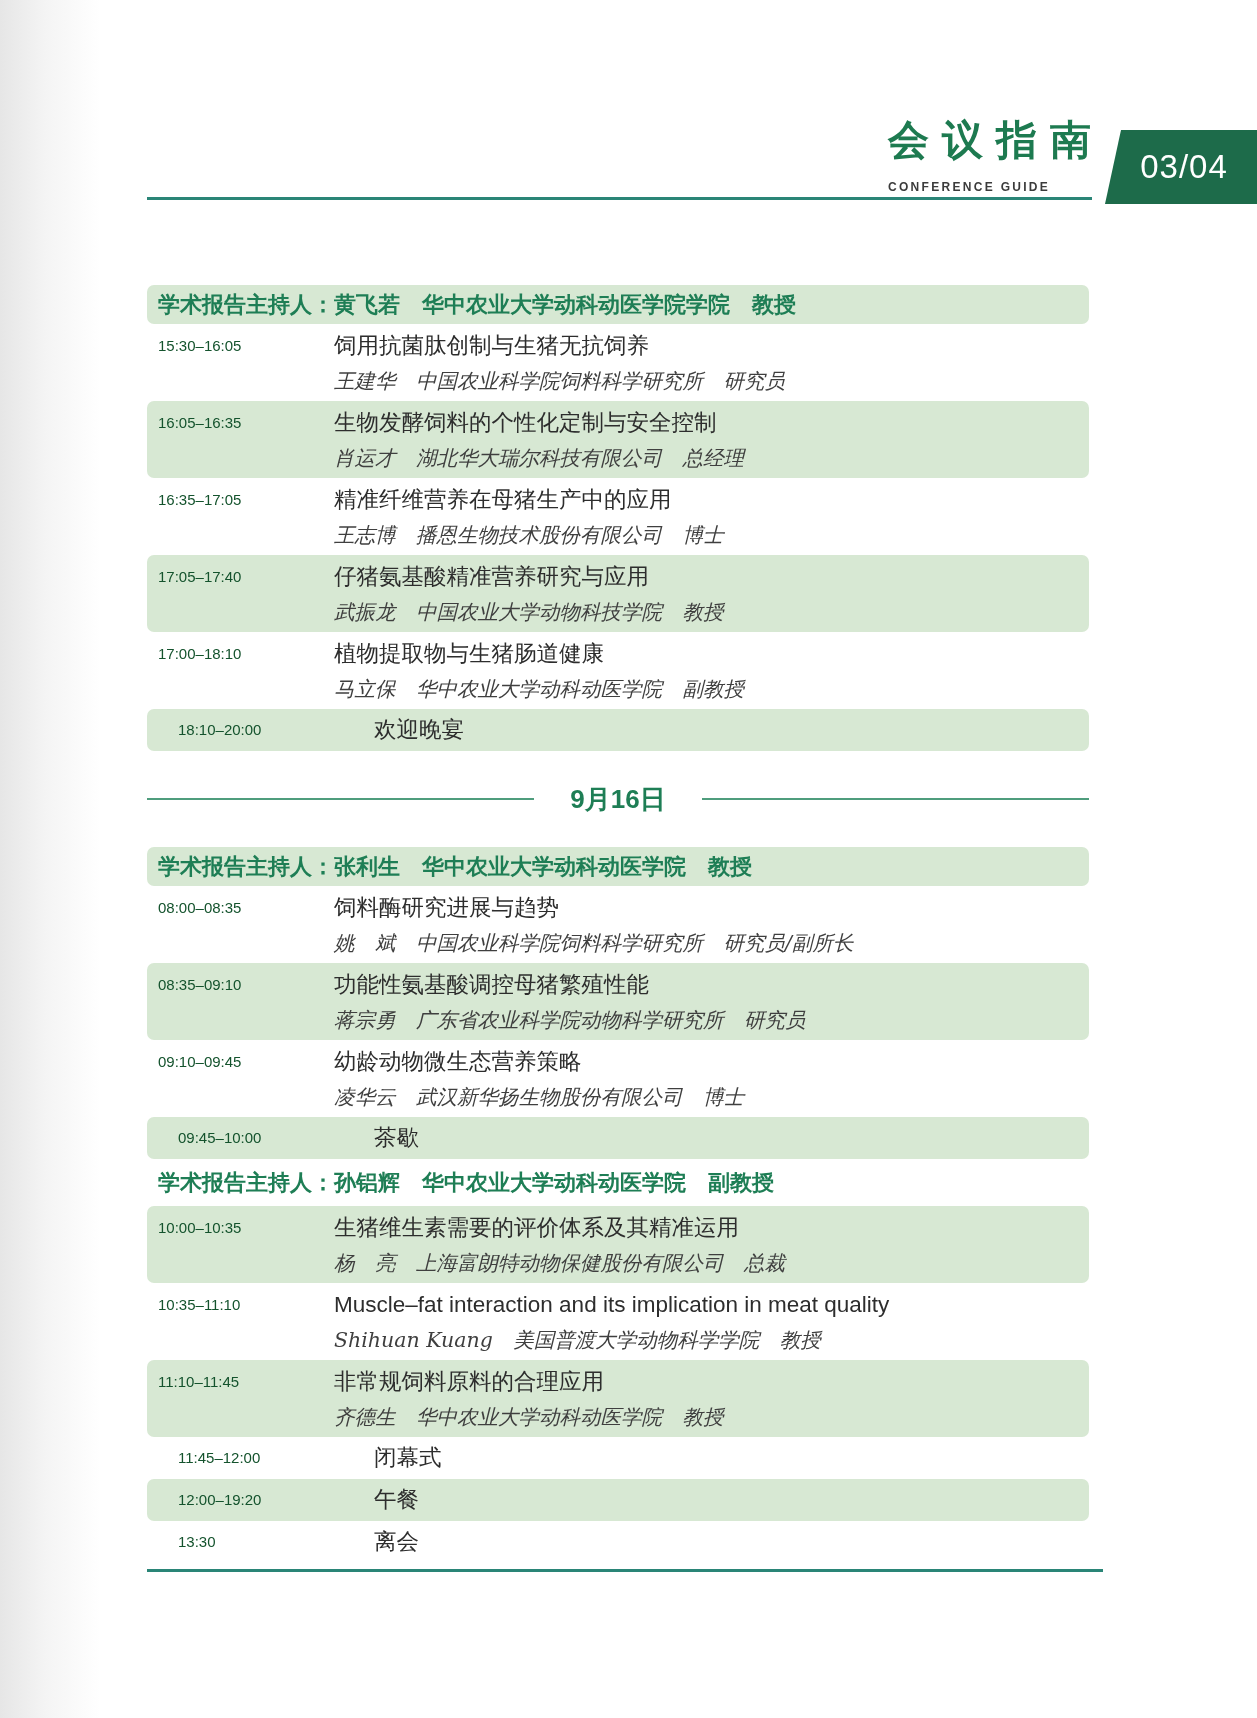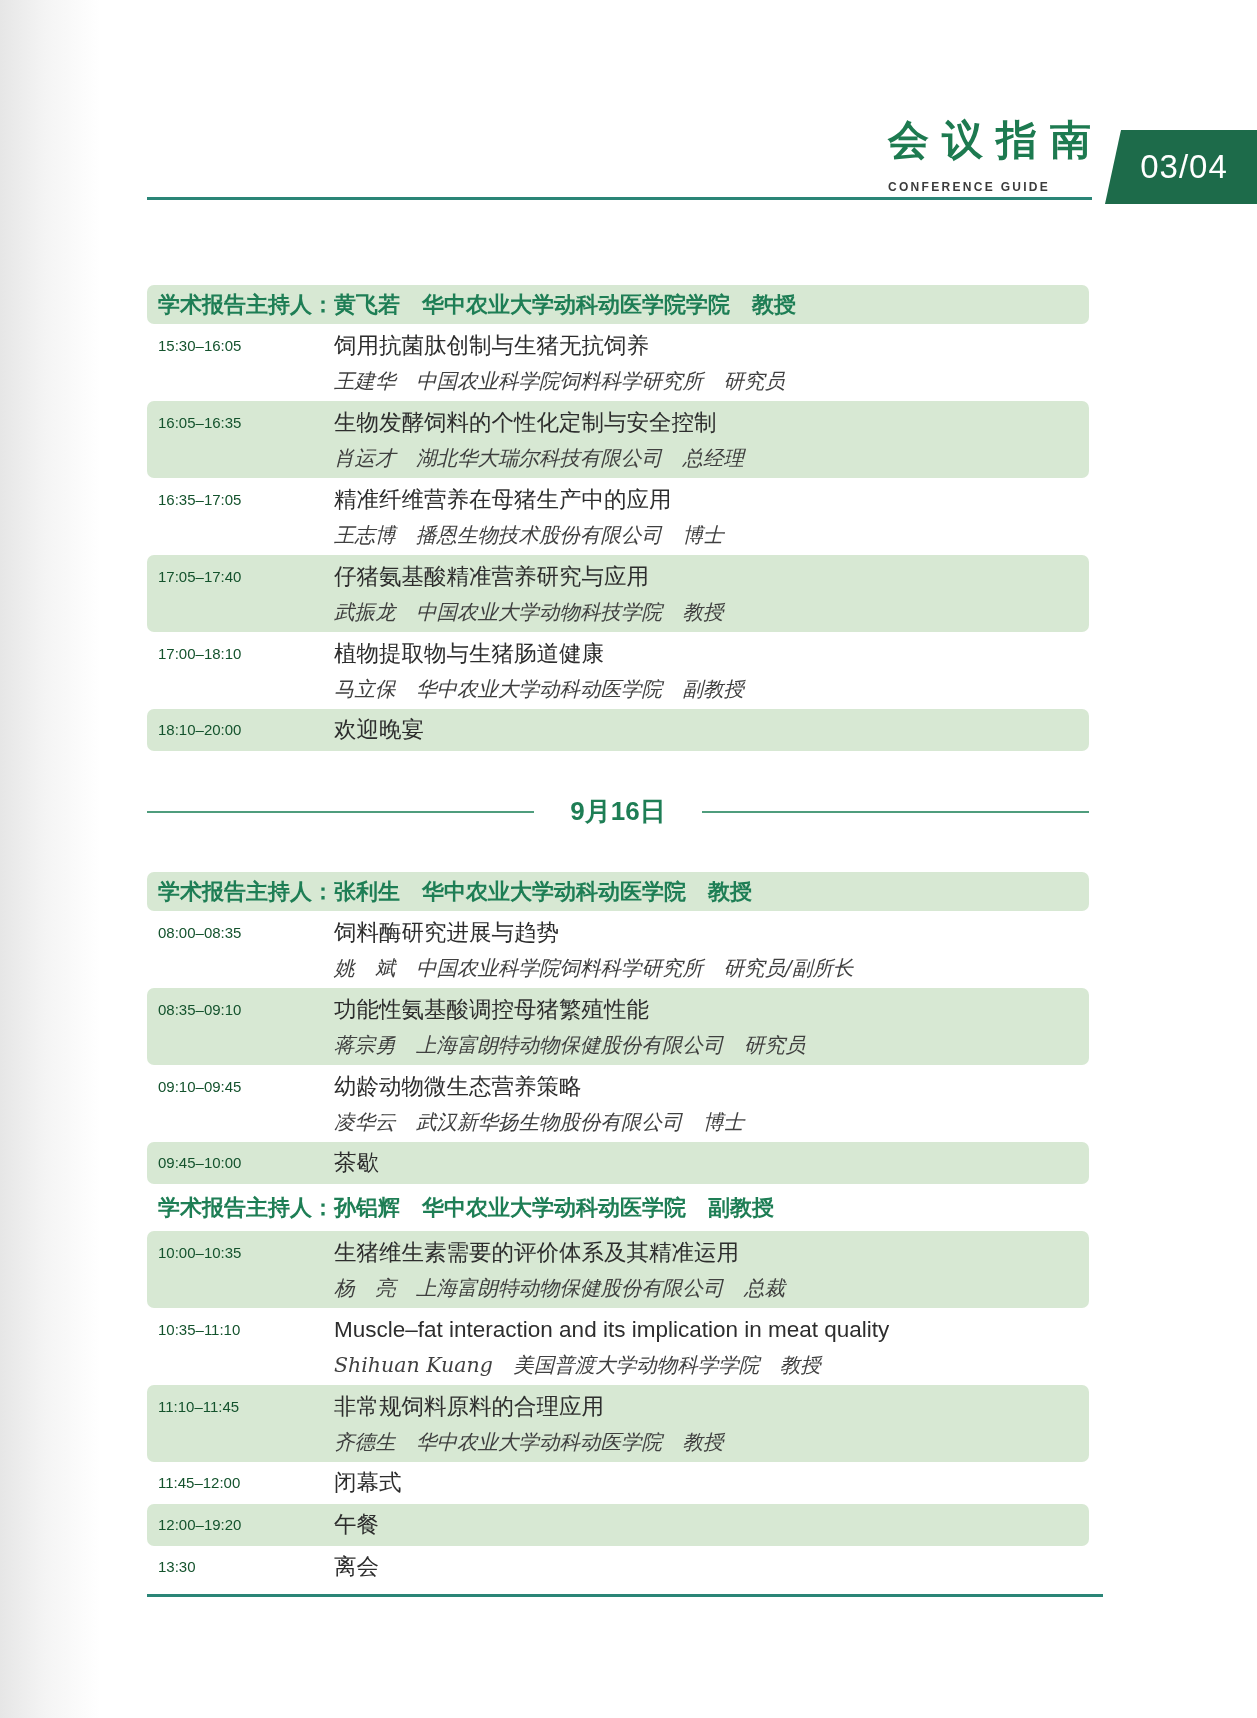--- a/index.html
+++ b/index.html
@@ -64,24 +64,24 @@
   .content{flex:1;}
   .title{
     font-size:22.5px;color:#2d2d2d;line-height:32px;white-space:nowrap;
   }
   .speaker{
     font-family:"DejaVu Serif", serif;font-style:italic;
     font-size:20.5px;color:#3f3f3f;line-height:30px;margin-top:4px;
     white-space:nowrap;
   }
   .break{height:42px;align-items:center;}
-  .break .time,.break .title{line-height:42px;}
+  .break .time,.break .title{line-height:42px;margin-left:20px;}
   
   .divider{
-    height:121px;display:flex;align-items:center;
+    height:96px;display:flex;align-items:center;
   }
   .dline{flex:1;height:2px;background:#4f9d7d;}
   .dlabel{
     margin:0 36px;font-size:26px;font-weight:bold;color:#1e7e55;
     white-space:nowrap;
   }
   
   .bottom-rule{
     margin-top:6px;height:3px;width:956px;background:#2a8577;
   }
@@ -168,21 +168,21 @@
     <div class="content">
       <div class="title">饲料酶研究进展与趋势</div>
       <div class="speaker">姚　斌　中国农业科学院饲料科学研究所　研究员/副所长</div>
     </div>
   </div>
 
   <div class="row session shaded">
     <div class="time">08:35–09:10</div>
     <div class="content">
       <div class="title">功能性氨基酸调控母猪繁殖性能</div>
-      <div class="speaker">蒋宗勇　上海富朗特动物保健股份有限公司　研究员</div>
+      <div class="speaker">蒋宗勇　广东省农业科学院动物科学研究所　研究员</div>
     </div>
   </div>
 
   <div class="row session">
     <div class="time">09:10–09:45</div>
     <div class="content">
       <div class="title">幼龄动物微生态营养策略</div>
       <div class="speaker">凌华云　武汉新华扬生物股份有限公司　博士</div>
     </div>
   </div>

